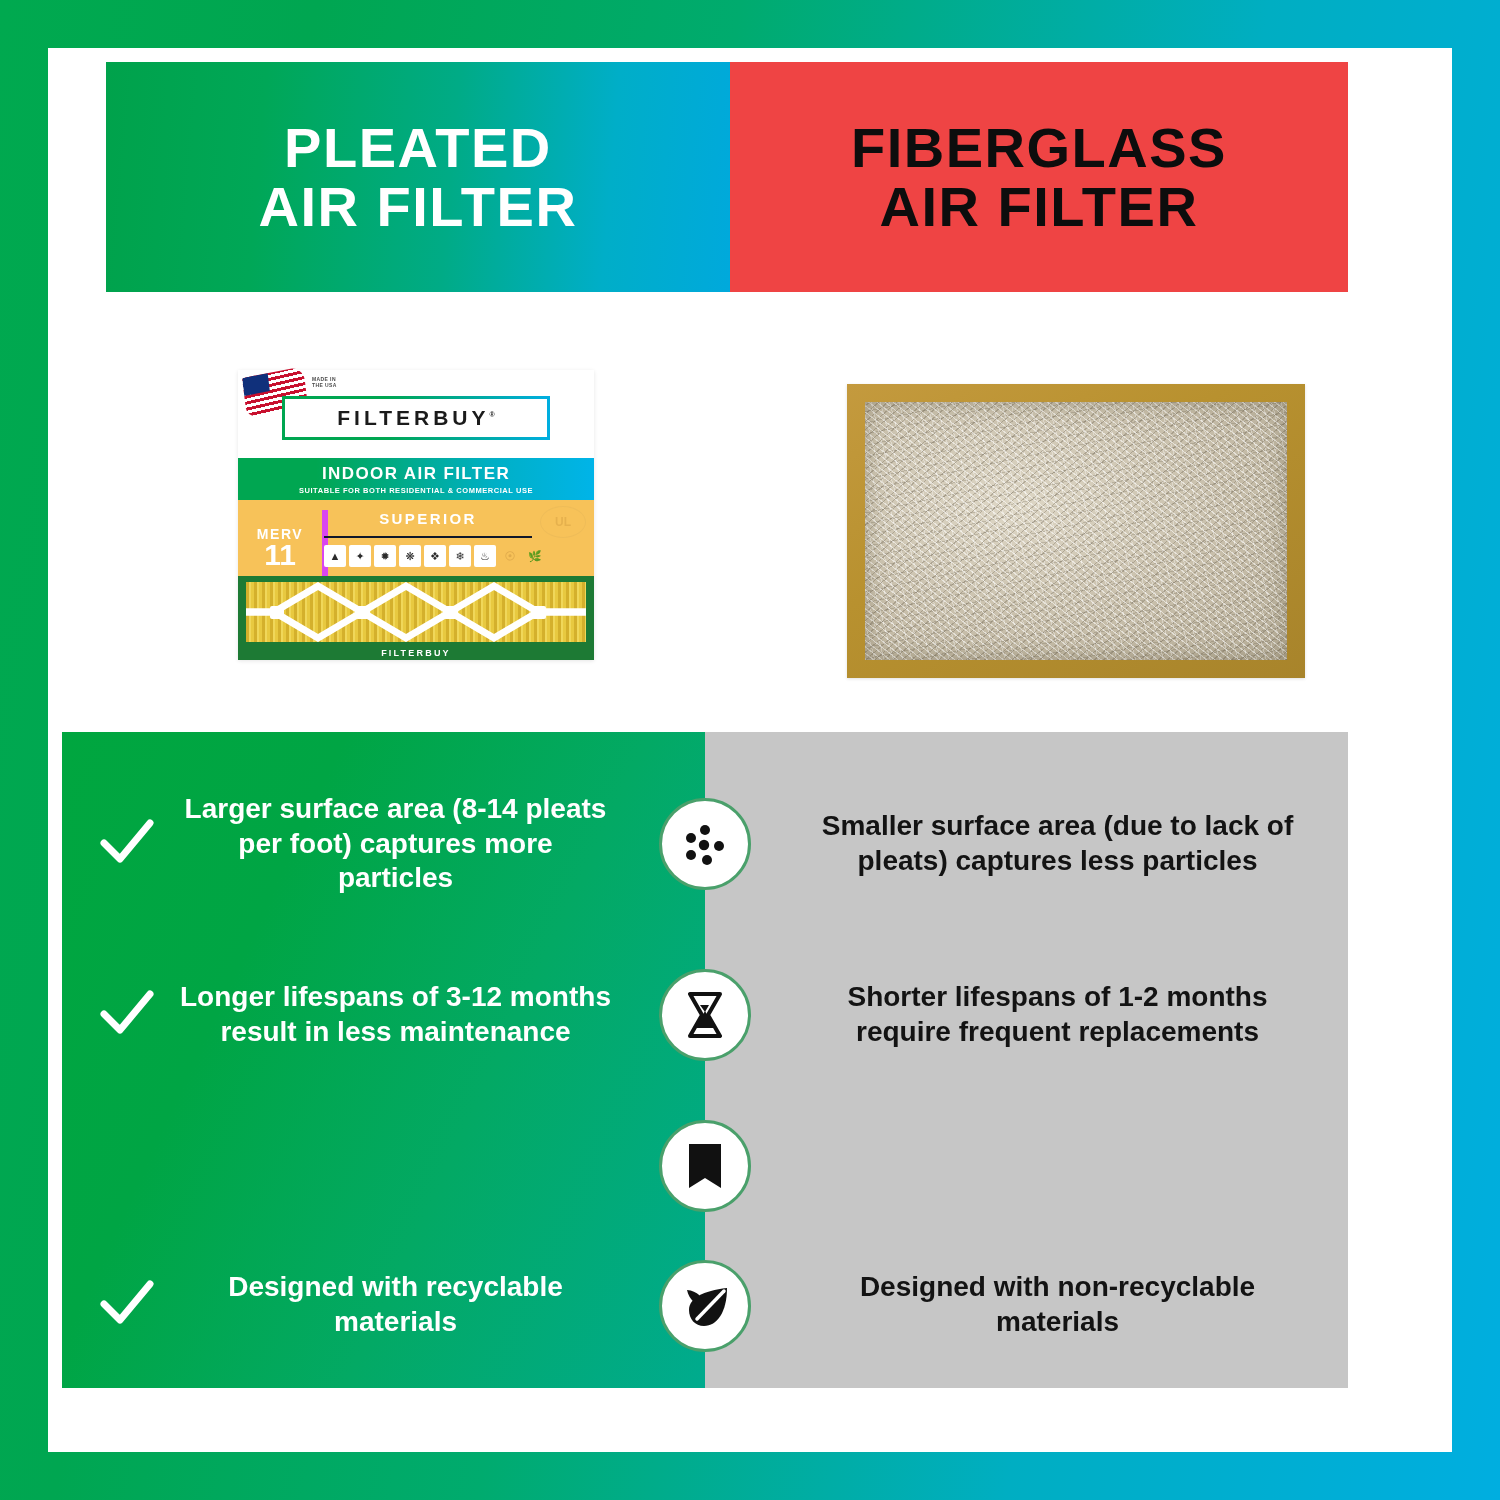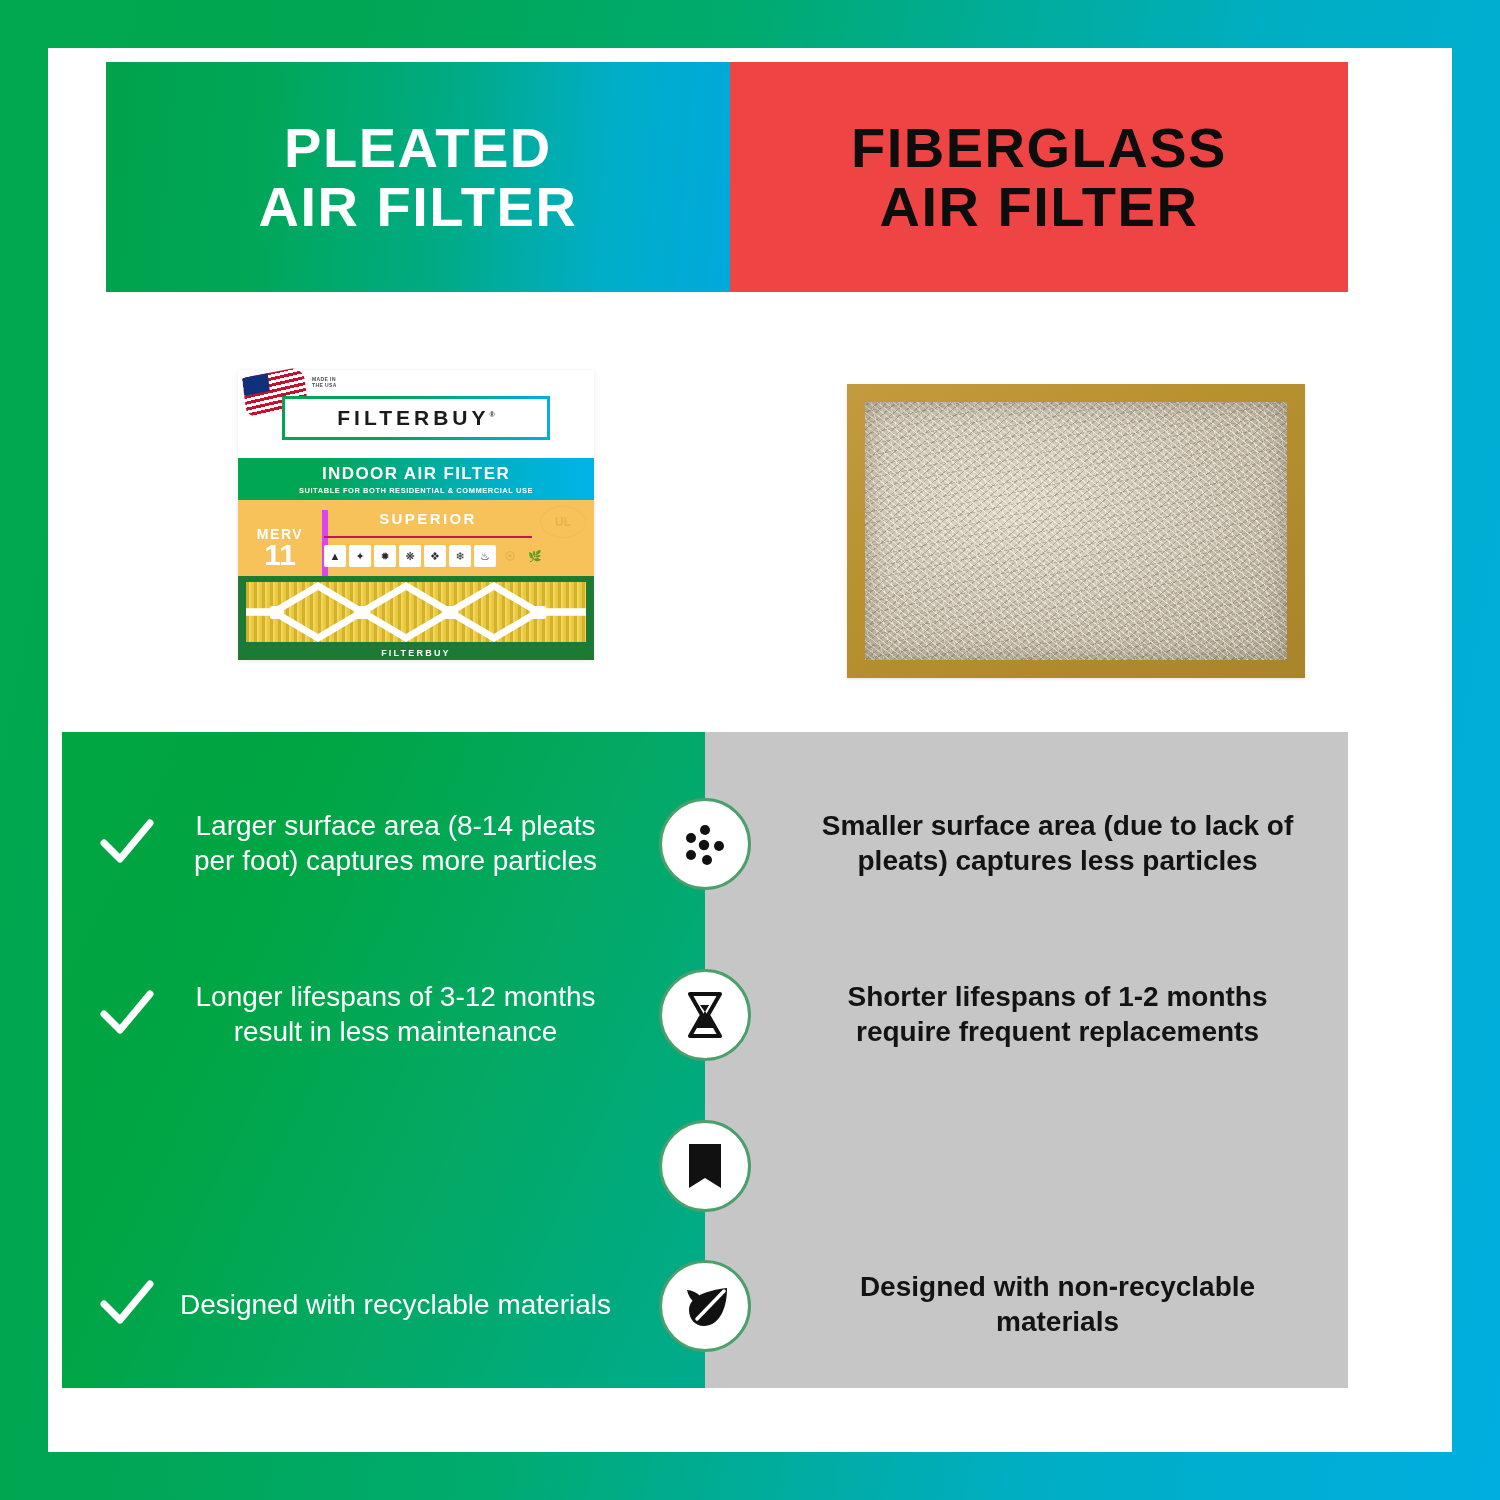--- a/index.html
+++ b/index.html
@@ -107,21 +107,21 @@
   }
   .merv-col{
     position:absolute;left:0;top:0;width:84px;height:100%;
     border-right:6px solid #d946ef;
     display:flex;flex-direction:column;align-items:center;justify-content:center;margin-top:10px;
   }
   .merv-col .mw{color:#fff;font-size:14px;font-weight:800;letter-spacing:1.6px;}
   .merv-col .mn{color:#fff;font-size:30px;font-weight:800;line-height:1;margin-top:-2px;}
   .sup-row{
     position:absolute;left:86px;top:0;right:62px;height:36px;
-    border-bottom:2px solid #be185d;
+    border-bottom:2px solid #0f172a;
     display:flex;align-items:center;justify-content:center;
   }
   .sup-row span{color:#fff;font-size:15px;font-weight:800;letter-spacing:2.4px;}
   .ul-badge{
     position:absolute;right:8px;top:6px;width:44px;height:30px;
     border-radius:50%;
     border:1.5px solid #e8b858;
     opacity:.55;
     display:flex;align-items:center;justify-content:center;
     color:#d9a445;font-size:12px;font-weight:800;
@@ -197,21 +197,21 @@
     width:643px;box-sizing:border-box;
     padding-left:36px;padding-right:92px;
     display:flex;align-items:center;gap:22px;
   }
   .check{
     flex:0 0 auto;width:58px;height:58px;
   }
   .check svg{width:100%;height:100%;display:block;}
   .txt-l{
     flex:1;color:#ffffff;text-align:center;
-    font-size:28px;font-weight:400;line-height:1.24;
+    font-size:28px;font-weight:700;line-height:1.24;
   }
   .row-r{
     width:643px;box-sizing:border-box;
     padding-left:92px;padding-right:30px;
   }
   .txt-r{
     color:#131313;text-align:center;
     font-size:28px;font-weight:700;line-height:1.24;
   }
   .badge-ring{

